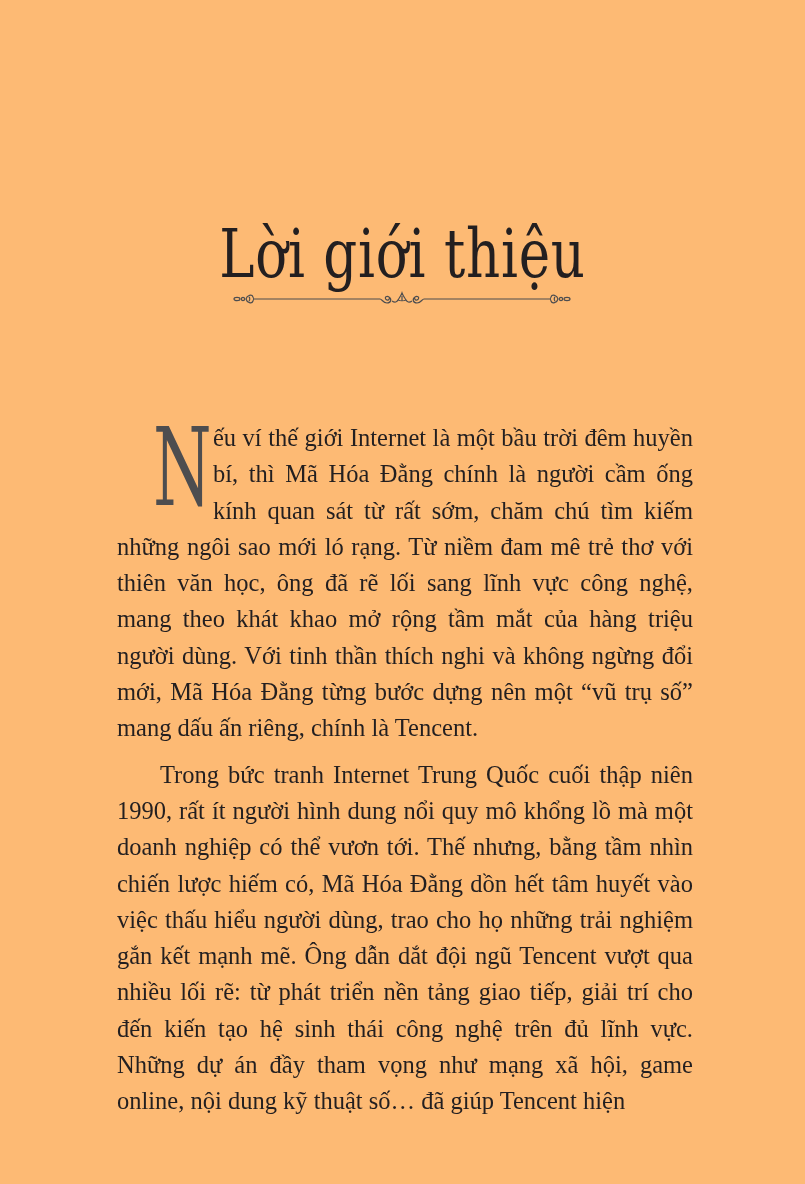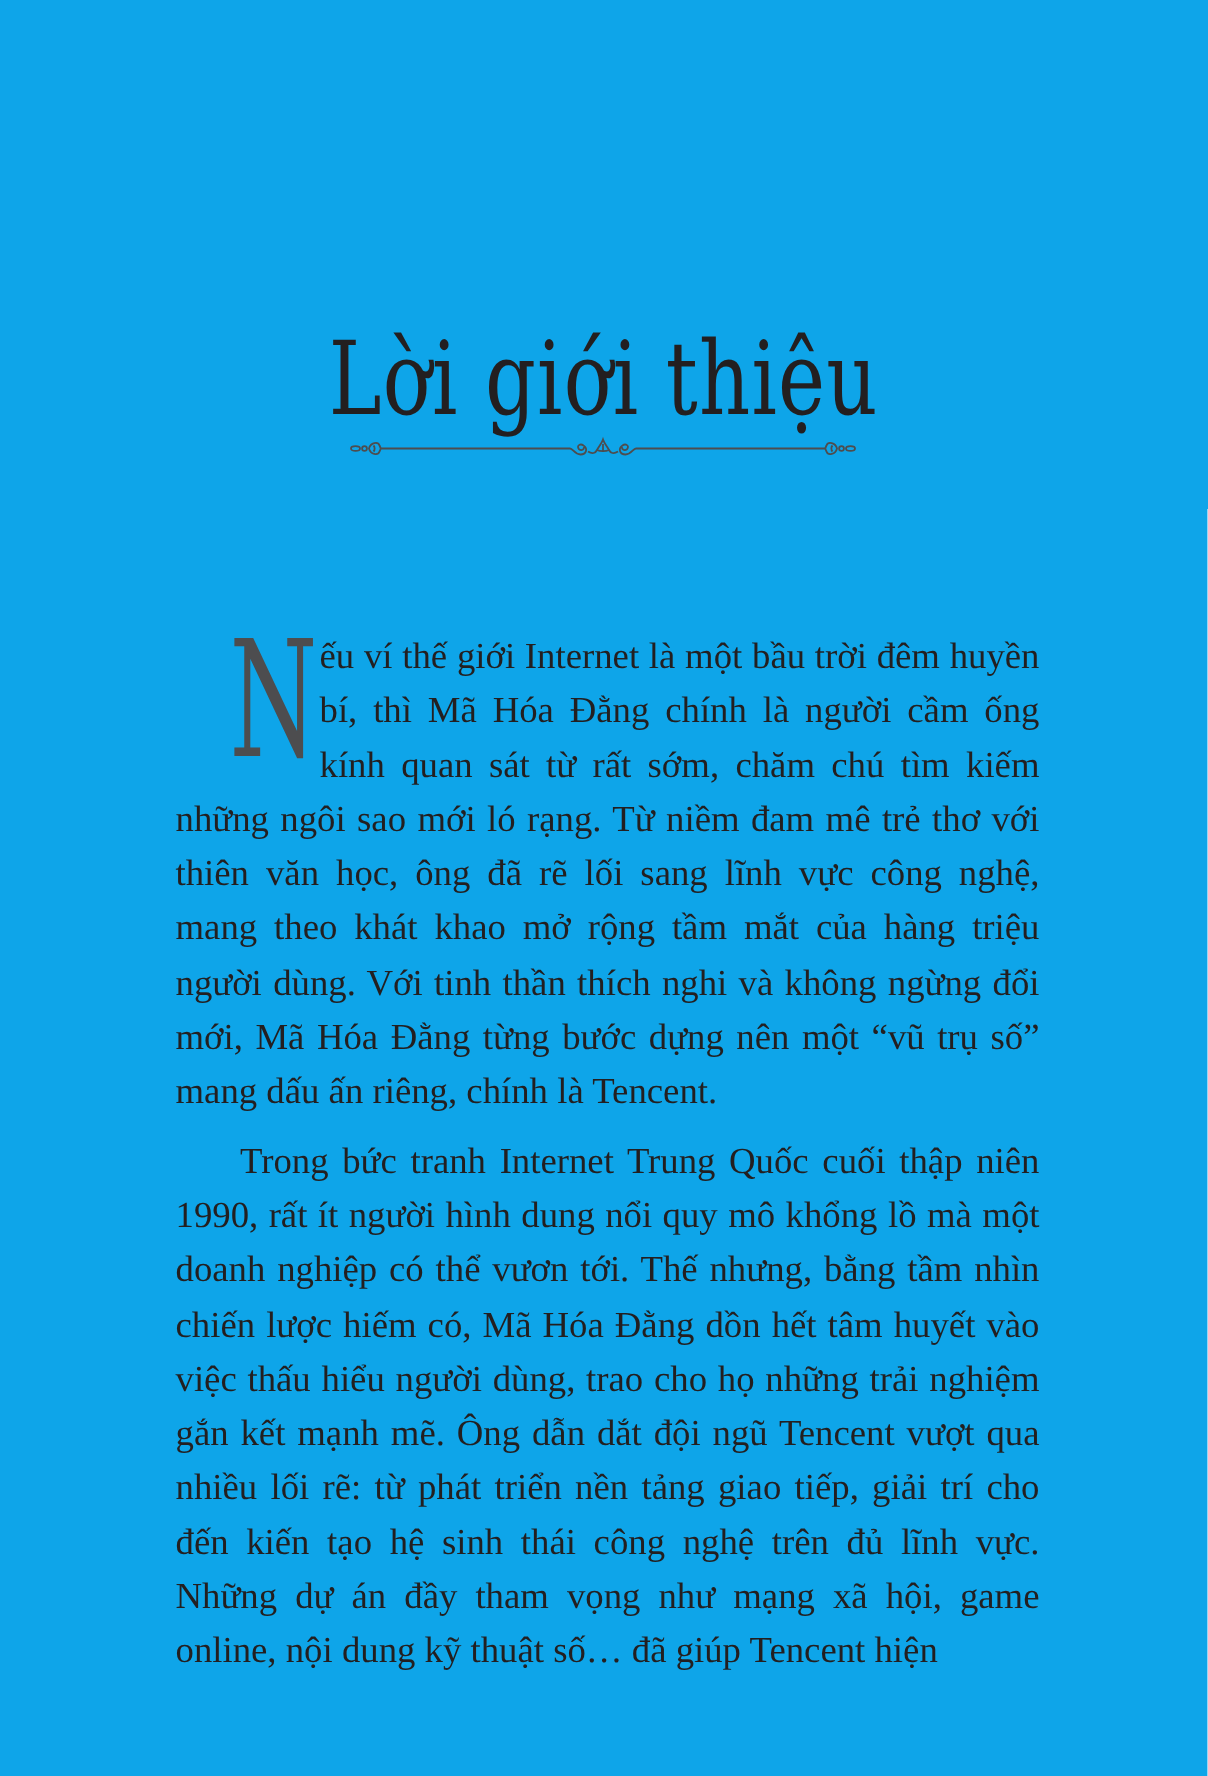--- a/index.html
+++ b/index.html
@@ -11,21 +11,21 @@
       width: 805px;
       height: 1184px;
       position: relative;
       overflow: hidden;
       color: #231f20;
     }
     .page {
       position: absolute;
       left: 0; top: 0;
       width: 805px; height: 1184px;
-      background: #0ea5e9;
+      background: #fdba74;
     }
     .chapter-title {
       position: absolute;
       left: 0;
       width: 805px;
       top: 214px;
       text-align: center;
       font-family: "DejaVu Serif", serif;
       font-weight: normal;
       font-size: 68px;

